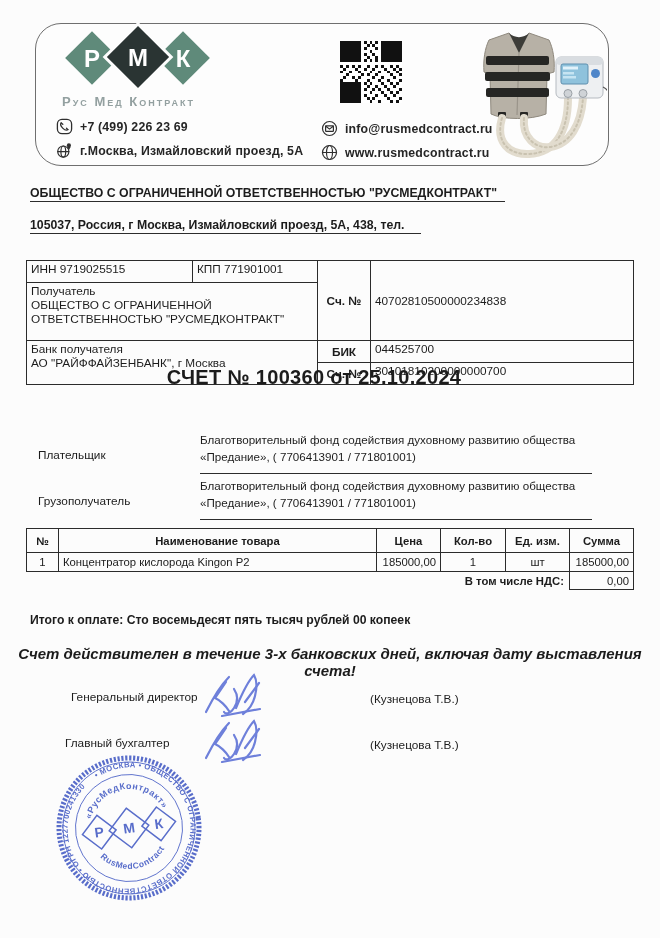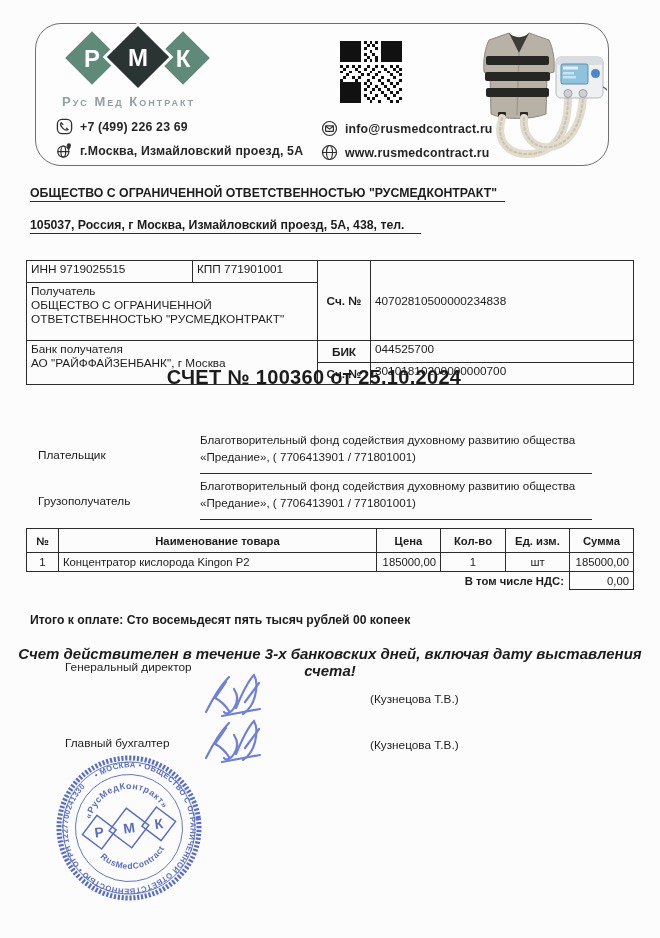--- a/index.html
+++ b/index.html
@@ -68,21 +68,21 @@
 
   
   .amount-words{position:absolute;left:30px;top:613px;font-size:12.2px;font-weight:bold;}
   .validity-note{position:absolute;left:0;top:645px;width:660px;text-align:center;
                  font-size:15px;font-weight:bold;font-style:italic;}
 
   
   .sig-role{position:absolute;left:65px;font-size:11.8px;}
   .sig-name{position:absolute;left:370px;font-size:11.8px;}
   .sig-scribble{position:absolute;left:198px;}
-  .sr1{top:660px;} .sn1{top:692px;} .ss1{top:668px;}
+  .sr1{top:690px;margin-left:6px;} .sn1{top:692px;} .ss1{top:668px;}
   .sr2{top:736px;} .sn2{top:738px;} .ss2{top:714px;}
 
   .stamp{position:absolute;left:54px;top:753px;}
 </style>
 </head>
 <body>
 
 <div class="page">
 
   <div class="header-card">

